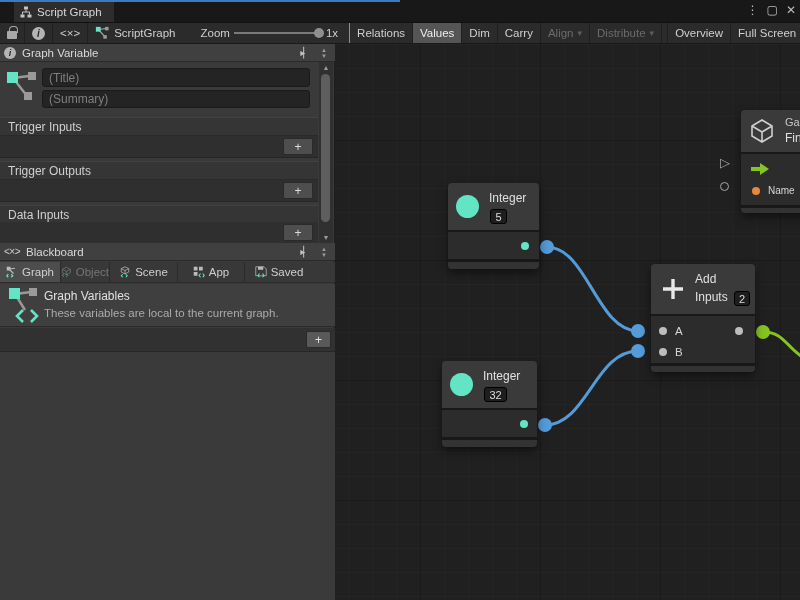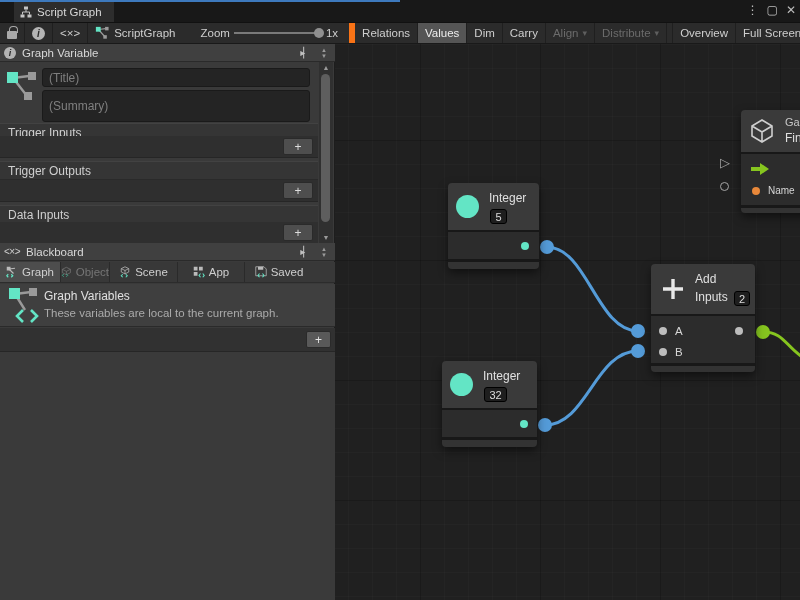--- a/index.html
+++ b/index.html
@@ -147,21 +147,21 @@
       </svg>
       <span>ScriptGraph</span>
     </div>
     <div class="tb tb-label" style="border-right:none;padding-left:18px">
       <span>Zoom</span>
       <span class="zoom-track">
         <span class="zoom-handle"></span>
       </span>
       <span>1x</span>
     </div>
-    <div class="tb" style="border-left:6px solid #f97316;margin-left:4px">
+    <div class="tb" style="border-left:1px solid #f97316;margin-left:4px">
       <span>Relations</span>
     </div>
     <div class="tb sel">
       <span>Values</span>
     </div>
     <div class="tb">
       <span>Dim</span>
     </div>
     <div class="tb">
       <span>Carry</span>
@@ -195,23 +195,23 @@
       </span>
     </div>
 
     <svg width="32" height="40" viewBox="0 0 32 40" style="position:absolute;left:5px;top:26px">
       <path d="M8 8 L24 6 M8 8 L22 26" stroke="#9a9a9a" stroke-width="2.4" fill="none"></path>
       <rect x="2" y="2" width="11" height="11" fill="#63e5c5"></rect>
       <rect x="23" y="2" width="8" height="8" fill="#9a9a9a"></rect>
       <rect x="19" y="22" width="8" height="8" fill="#9a9a9a"></rect>
     </svg>
     <input class="ins-field" style="top: 24px;" placeholder="(Title)">
-    <input class="ins-field" style="top: 46px; height: 32px;" placeholder="(Summary)">
-
-    <div class="sect-label" style="top:79px">
+    <input class="ins-field" style="top: 46px; height: 18px;" placeholder="(Summary)">
+
+    <div class="sect-label" style="top:73px">
       <span>Trigger Inputs</span>
     </div>
     <div class="sect-row" style="top:92px">
       <div class="add-btn">+</div>
     </div>
 
     <div class="sect-label" style="top:117px">
       <span>Trigger Outputs</span>
     </div>
     <div class="sect-row" style="top:136px">

